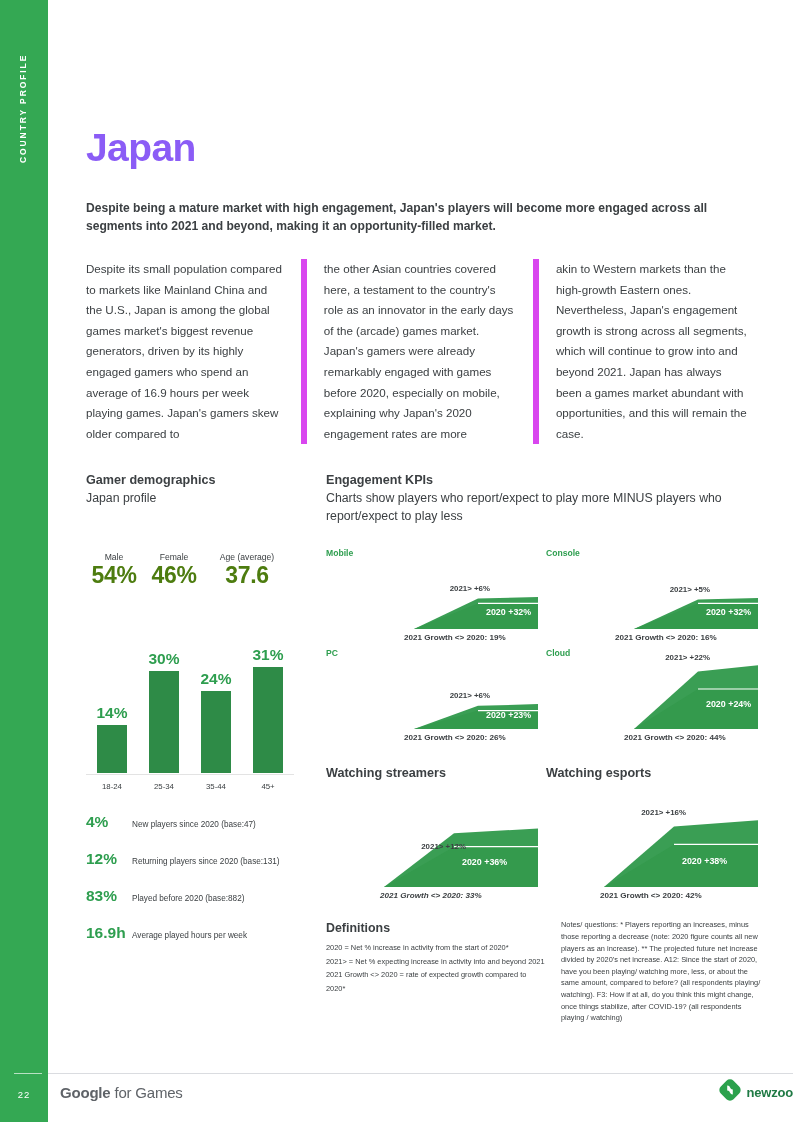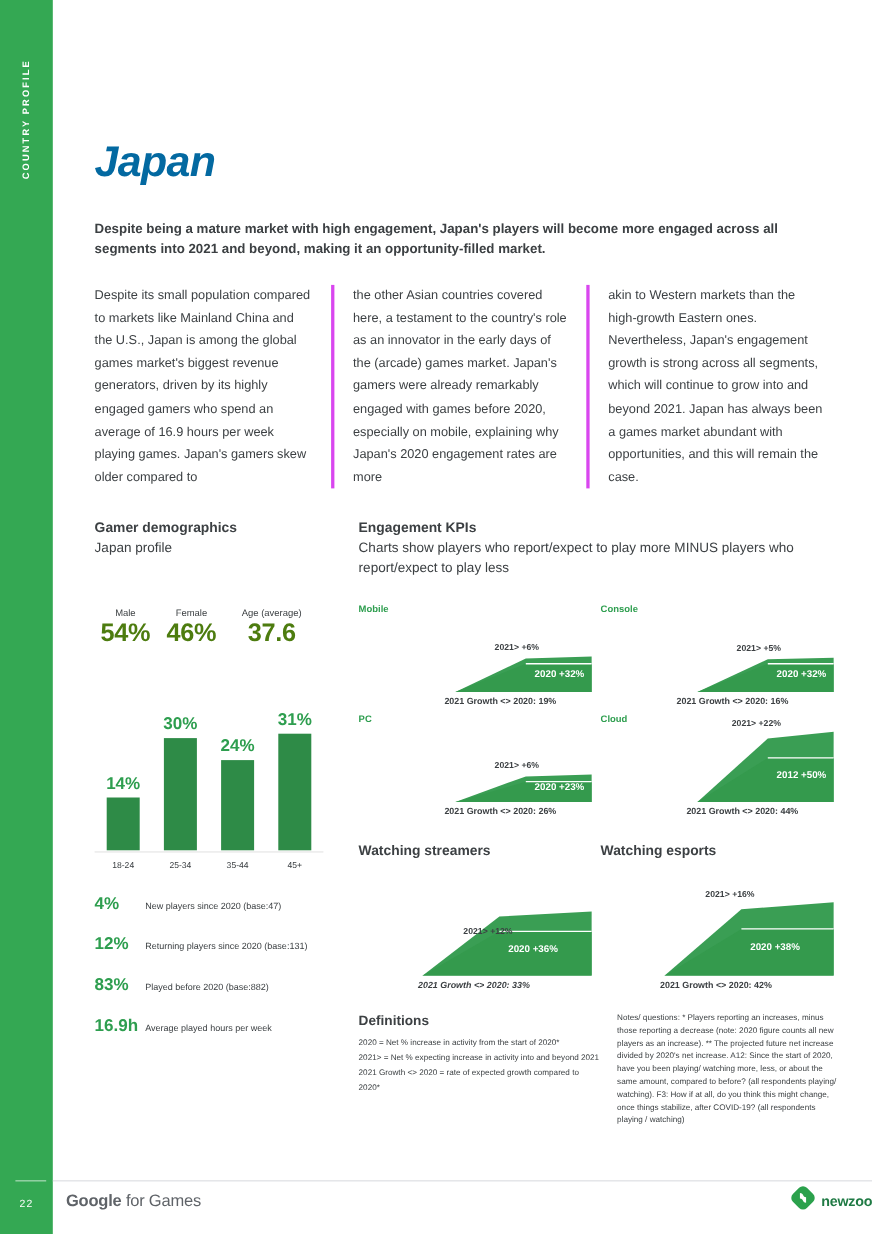--- a/index.html
+++ b/index.html
@@ -48,23 +48,22 @@
   }
 
   
   .content { position: absolute; left: 86px; top: 0; width: 666px; }
 
   h1.title {
     margin-top: 126px;
     font-size: 39px;
     line-height: 44px;
     font-weight: 700;
-    color: #0369a1;
+    color: #8b5cf6;
     letter-spacing: -0.6px;
-    font-style: italic;
   }
 
   .lede {
     margin-top: 29px;
     width: 660px;
     font-size: 12.1px;
     line-height: 18px;
     font-weight: 700;
     color: #3c4043;
   }
@@ -75,21 +74,21 @@
     display: flex;
     width: 662px;
   }
   .col {
     font-size: 11.6px;
     line-height: 20.6px;
     color: #3c4043;
     width: 205px;
   }
   .col + .col {
-    border-left: 3px solid #d946ef;
+    border-left: 6px solid #d946ef;
     padding-left: 17px;
     margin-left: 17px;
     width: 222px;
   }
 
   
   .panels { margin-top: 28px; display: flex; }
   .panel-left { width: 208px; }
   .panel-right {
     width: 440px;
@@ -386,21 +385,21 @@
             <div class="kpi-cell">
               <div class="kpi-name">Cloud</div>
               <div class="kpi-chart" style="width: 212px; height: 68px; top: 14px;">
                 <svg width="212" height="68" viewBox="0 0 212 68">
                   <path d="M 88 68 L 152 10.399999999999999 L 212 4.239999999999998 L 212 68 Z" fill="#3a9e54"></path>
                   <path d="M 88 68 L 152 28 L 212 28 L 212 68 Z" fill="#349a4d"></path>
                   <path d="M 152 28 L 212 28" stroke="#ffffff" stroke-width="1.2" fill="none"></path>
                 </svg>
               </div>
               <div class="kpi-top" style="right: 56px; top: 5.24px;">2021&gt; +22%</div>
-              <div class="kpi-inner" style="left: 160px; top: 52px;">2012 +50%</div>
+              <div class="kpi-inner" style="left: 160px; top: 52px;">2020 +24%</div>
               <div class="kpi-foot" style="left: 78px; top: 86px;">2021 Growth &lt;&gt; 2020: 44%</div>
             </div>
           </div>
 
         <div class="watch-row" id="watch-row">
             <div class="watch-cell">
               <div class="kpi-name big">Watching streamers</div>
               <div class="kpi-chart" style="width: 212px; height: 80px; top: 42px;">
                 <svg width="212" height="80" viewBox="0 0 212 80">
                   <path d="M 58 80 L 128 26.239999999999995 L 212 21.535999999999994 L 212 80 Z" fill="#3a9e54"></path>

